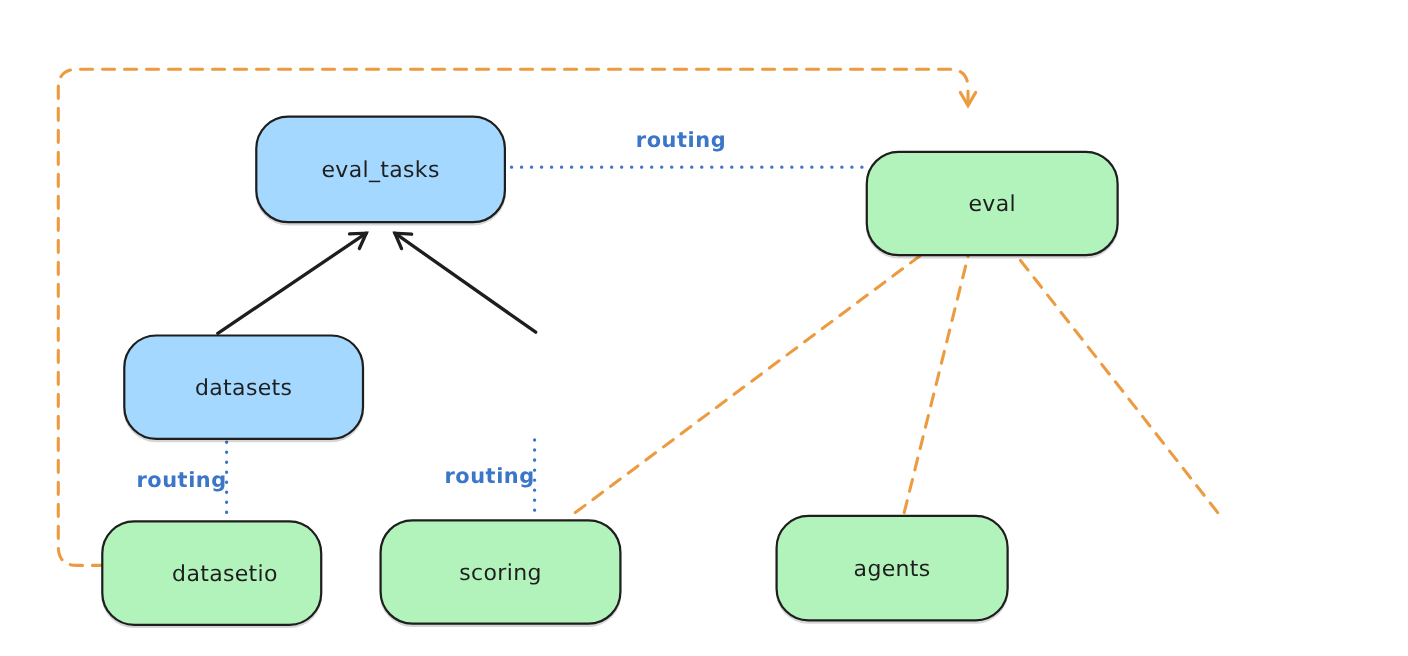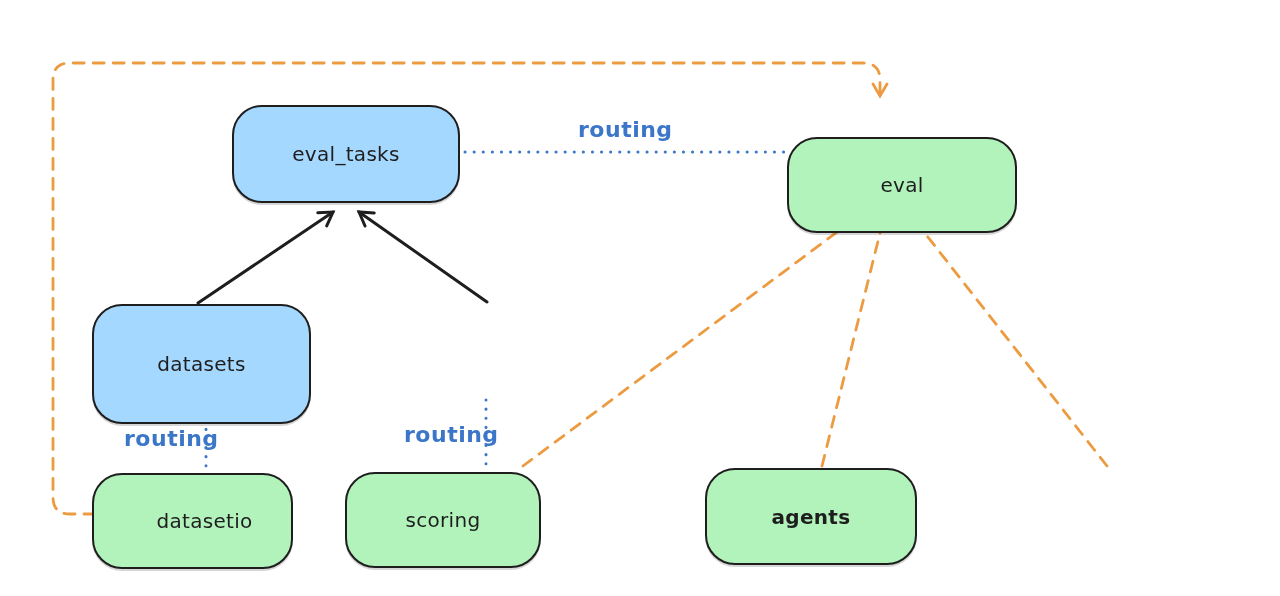--- a/index.html
+++ b/index.html
@@ -36,32 +36,32 @@
     font-size: 20px;
     color: #1e1e1e;
     letter-spacing: 0.3px;
     box-shadow: 0 2px 0 rgba(30,30,30,0.18);
   }
   .node.blue  { background: var(--node-blue-fill); }
   .node.green { background: var(--node-green-fill); }
 
   .node-eval-tasks        { left: 232px;  top: 105px; width: 228px; height: 98px; }
   .node-eval              { left: 787px;  top: 103px; width: 230px; height: 96px; margin-top: 34px; }
-  .node-datasets          { left: 92px;   top: 304px; width: 219px; height: 120px; }
+  .node-datasets          { left: 112px;   top: 304px; width: 219px; height: 96px; }
   .node-scoring-functions { left: 365px;  top: 304px; width: 215px; height: 96px; }
   .node-datasetio         { left: 92px;   top: 473px; width: 201px; height: 96px; padding-left: 24px; }
-  .node-scoring           { left: 345px;  top: 472px; width: 196px; height: 96px; }
-  .node-agents            { left: 705px;  top: 468px; width: 212px; height: 97px; font-weight: bold; }
+  .node-scoring           { left: 345px;  top: 472px; width: 220px; height: 96px; }
+  .node-agents            { left: 705px;  top: 468px; width: 212px; height: 97px; }
   .node-inference         { left: 990px;  top: 470px; width: 210px; height: 95px; }
 
   .edge-label {
     position: absolute;
     color: var(--routing-blue);
     font-weight: bold;
-    font-size: 22px;
+    font-size: 19px;
     letter-spacing: 0.5px;
     white-space: nowrap;
   }
   .label-routing-top  { left: 578px; top: 117px; }
   .label-routing-left { left: 124px; top: 426px; }
   .label-routing-mid  { left: 404px; top: 422px; }
 
   .stroke-black  { stroke: var(--arrow-black); }
   .stroke-orange { stroke: var(--arrow-orange); }
   .stroke-blue   { stroke: var(--routing-blue); }

